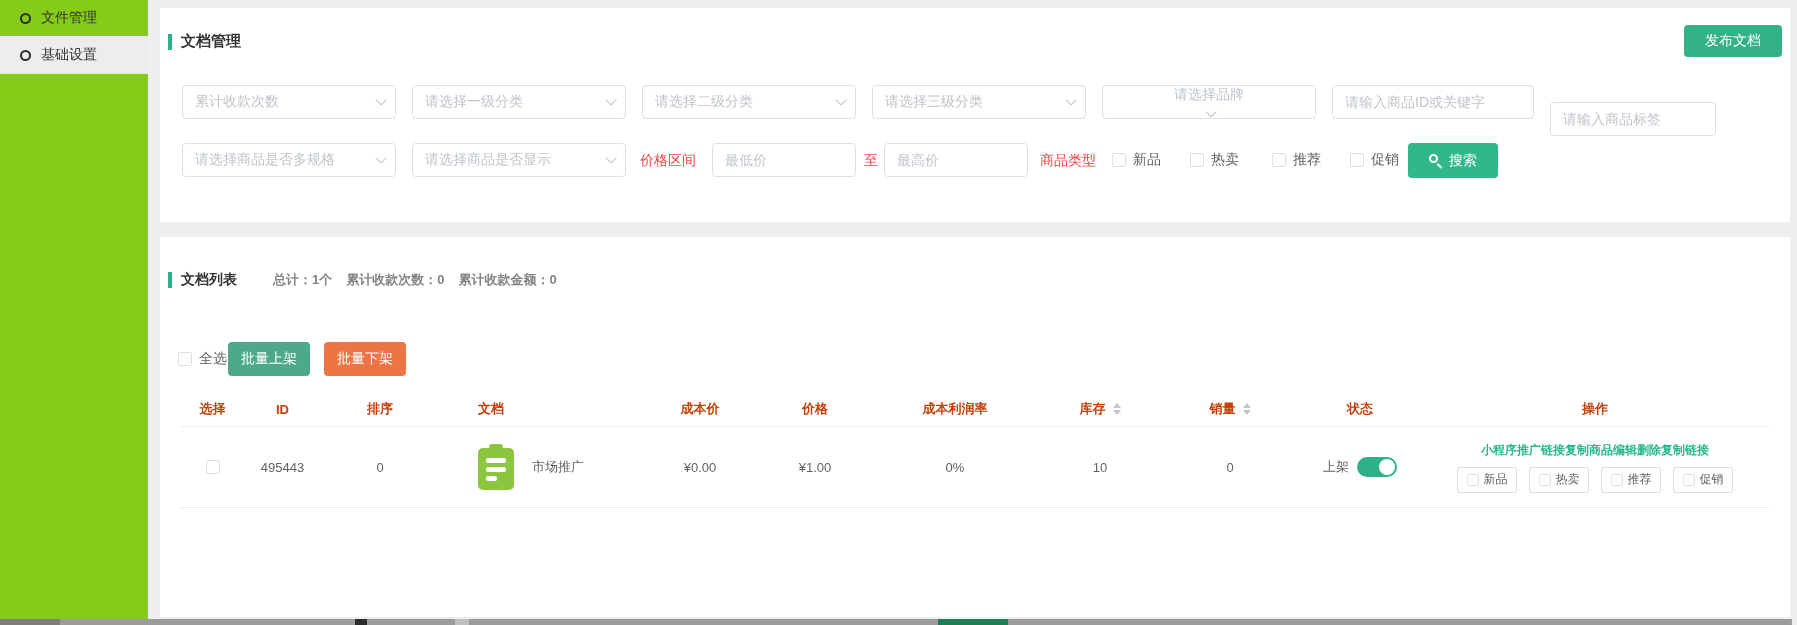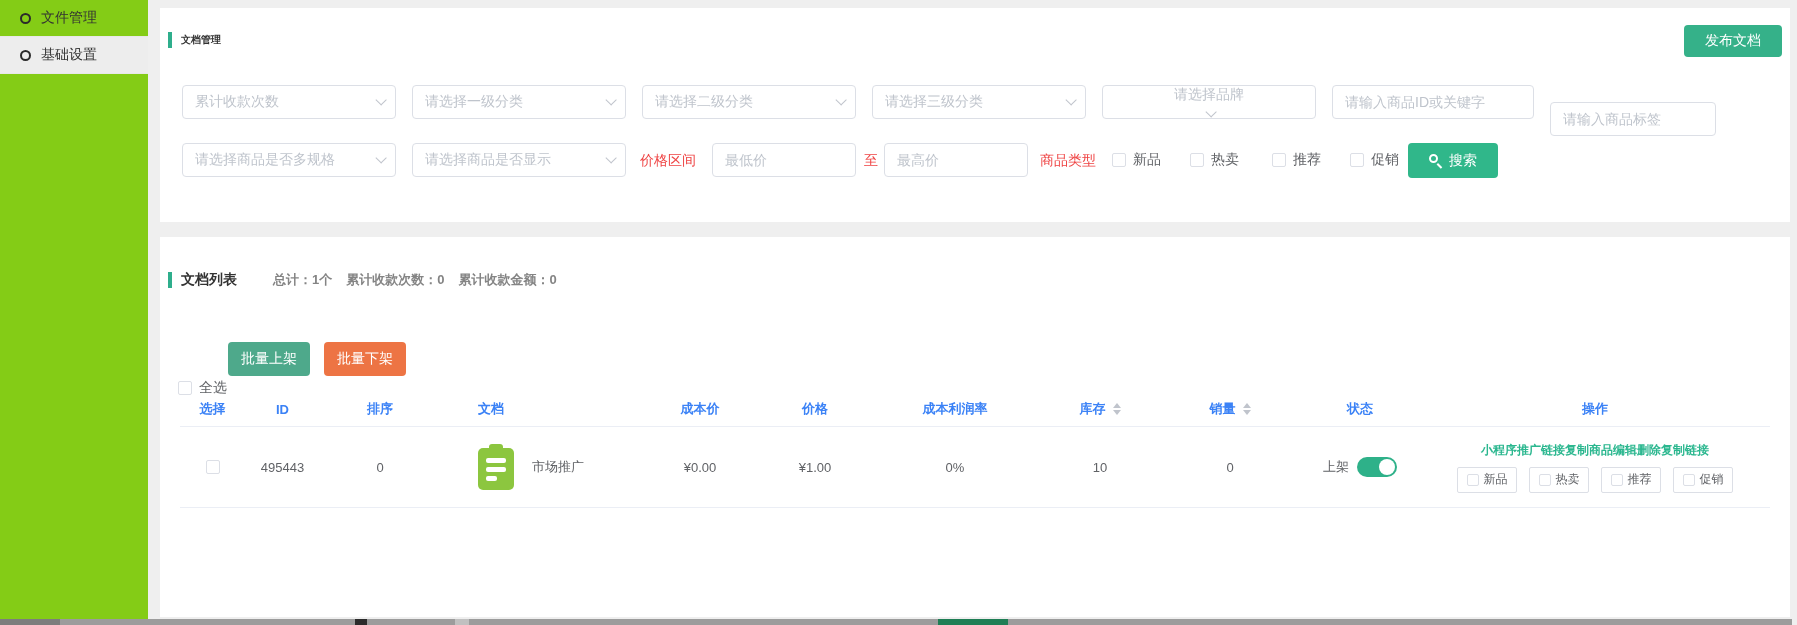--- a/index.html
+++ b/index.html
@@ -16,21 +16,21 @@
   .side-item { height:37px; display:flex; align-items:center; padding-left:20px; gap:10px;
                border-bottom:1px solid #e8e8e8; cursor:pointer; font-size:14px; color:#333; }
   .side-item.active { background:#ededed; }
   .ring { width:11px; height:11px; border:2px solid #2b2b2b; border-radius:50%; flex:0 0 auto; }
   
   .panel { position:absolute; left:160px; right:7px; background:#fff; }
   .panel-top { top:8px; height:214px; }
   .panel-list { top:237px; height:380px; }
   .sec-head { position:absolute; display:flex; align-items:center; }
   .green-bar { width:4px; height:16px; background:#2fae8c; margin-right:9px; }
-  .sec-title { font-size:10px; font-weight:bold; color:#333; }
+  .sec-title { font-size:15px; font-weight:bold; color:#333; }
   
   .btn { display:flex; align-items:center; justify-content:center; border-radius:4px;
          color:#fff; font-size:14px; cursor:pointer; border:none; }
   .btn-publish { position:absolute; right:8px; top:17px; width:98px; height:32px; background:#35b189; }
   .btn-search  { position:absolute; left:1248px; top:135px; width:90px; height:35px; background:#30b78a; gap:6px; }
   .btn-batch-on  { position:absolute; left:68px;  top:105px; width:82px; height:34px; background:#4ea98b; }
   .btn-batch-off { position:absolute; left:164px; top:105px; width:82px; height:34px; background:#ed7444; }
   
   .select, .tinput {
     position:absolute; height:34px; border:1px solid #dcdfe6; border-radius:4px; background:#fff;
@@ -45,21 +45,21 @@
   .flabel { position:absolute; font-size:14px; color:#ef4444; line-height:34px; white-space:nowrap; }
   .cbx { width:14px; height:14px; border:1px solid #dcdfe6; border-radius:2px; background:#fff; flex:0 0 auto; }
   .cb-item { position:absolute; top:135px; height:34px; display:flex; align-items:center; gap:7px;
              font-size:14px; color:#606266; cursor:pointer; }
   
   .stats { display:flex; align-items:center; font-size:13px; font-weight:bold; color:#848484; }
   .stat { white-space:nowrap; }
   
   .tbl { position:absolute; left:20px; right:20px; top:155px; }
   .trow { display:flex; align-items:center; }
-  .thead { height:34px; color:#3b82f6; font-size:13px; font-weight:bold; }
+  .thead { height:34px; color:#c2410c; font-size:13px; font-weight:bold; }
   .tdata { height:82px; border-top:1px solid #ebeef5; border-bottom:1px solid #ebeef5;
            color:#606266; font-size:13px; }
   .c { display:flex; align-items:center; justify-content:center; flex:0 0 auto; gap:4px; }
   .c-sel{width:65px;} .c-id{width:75px;} .c-sort{width:120px;} .c-doc{width:200px;justify-content:flex-start;padding-left:38px;}
   .c-cost{width:120px;} .c-price{width:110px;} .c-margin{width:170px;} .c-stock{width:120px;}
   .c-sales{width:140px;} .c-status{width:120px;gap:8px;} .c-ops{flex:1 1 auto; flex-direction:column; gap:8px; justify-content:center;}
   .sorter { display:flex; flex-direction:column; gap:2px; margin-left:3px; }
   .car-up   { width:0; height:0; border-left:4px solid transparent; border-right:4px solid transparent; border-bottom:5px solid #c0c4cc; cursor:pointer;}
   .car-down { width:0; height:0; border-left:4px solid transparent; border-right:4px solid transparent; border-top:5px solid #c0c4cc; cursor:pointer;}
   
@@ -174,21 +174,21 @@
   <div class="sec-head" style="left:8px; top:34px;">
     <span class="green-bar"></span>
     <span class="sec-title" style="font-size:14px;">文档列表</span>
     <span class="stats" style="margin-left:36px; gap:14px;">
       <span class="stat"><span>总计：</span><span>1个</span></span>
       <span class="stat"><span>累计收款次数：</span><span>0</span></span>
       <span class="stat"><span>累计收款金额：</span><span>0</span></span>
     </span>
   </div>
 
-  <label class="cb-item" style="left:18px; top:105px;margin-top:29px;">
+  <label class="cb-item" style="left:18px; top:105px;">
     <span class="cbx"></span>
     <span>全选</span>
   </label>
   <button class="btn btn-batch-on">批量上架</button>
   <button class="btn btn-batch-off">批量下架</button>
 
   <div class="tbl">
 
     <div class="trow thead">
       <div class="c c-sel">选择</div>

